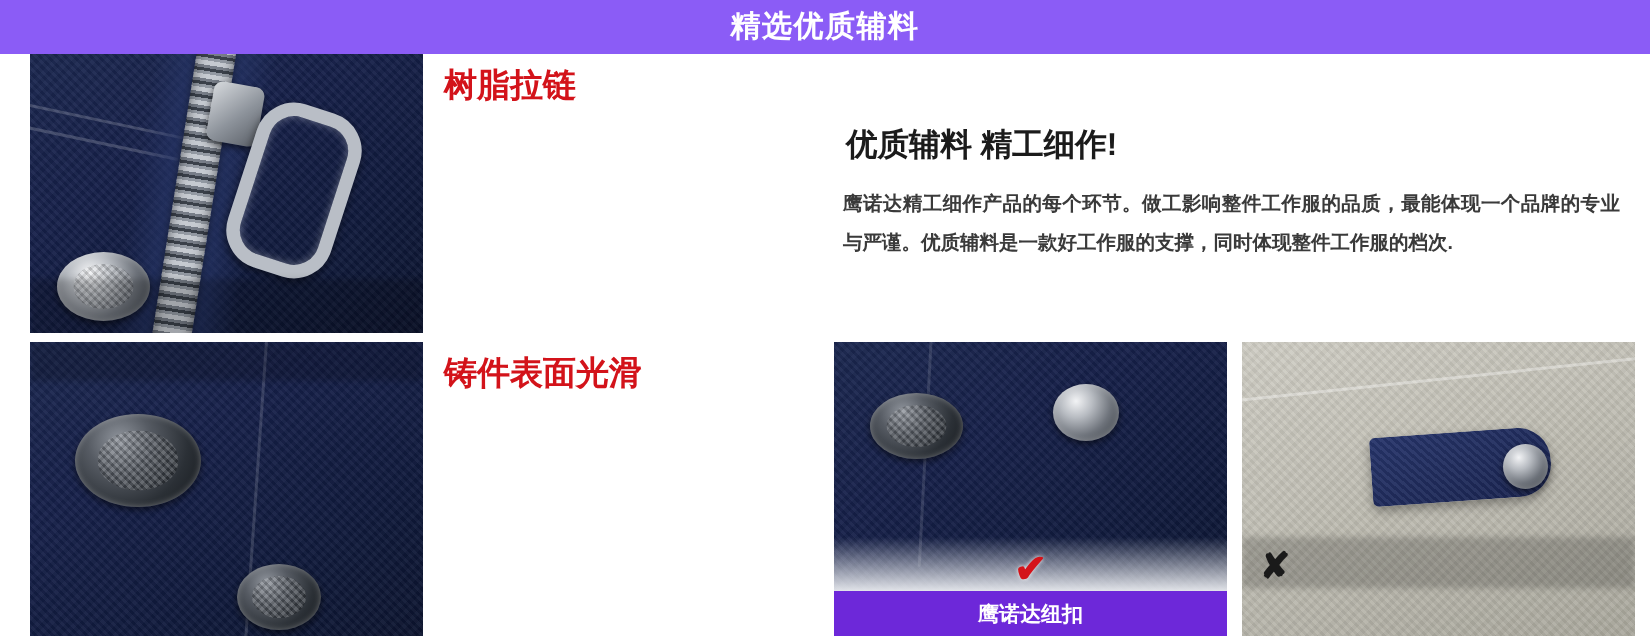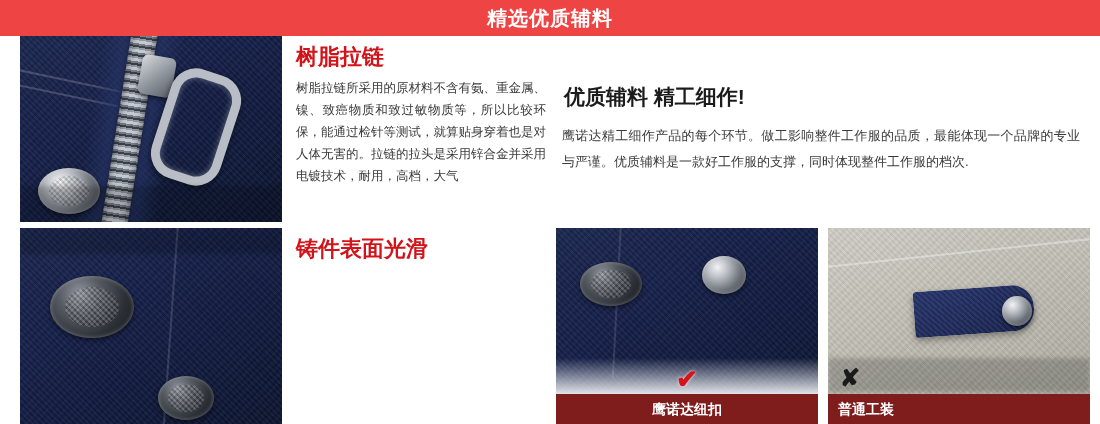--- a/index.html
+++ b/index.html
@@ -16,21 +16,21 @@
     overflow: hidden;
   }
 
   
   .banner {
     position: absolute;
     left: 0;
     top: 0;
     width: 1100px;
     height: 36px;
-    background: #ef4444;
+    background: #8b5cf6;
     display: flex;
     align-items: center;
     justify-content: center;
   }
   .banner-title {
     color: #ffffff;
     font-size: 20px;
     font-weight: bold;
     letter-spacing: 1px;
     line-height: 36px;
@@ -178,20 +178,21 @@
     font-size: 21px;
     font-weight: bold;
     margin: 48px 0 14px 2px;
     line-height: 1.2;
   }
   .body-text-wide {
     color: #3a3a3a;
     font-size: 13px;
     line-height: 1.95;
     text-align: justify;
+    font-weight: bold;
   }
 
   
   .row2 {
     position: absolute;
     left: 0;
     top: 228px;
     width: 1100px;
     height: 196px;
   }
@@ -225,21 +226,21 @@
     width: 262px;
     height: 196px;
     overflow: hidden;
   }
   .caption-bar {
     position: absolute;
     left: 0;
     bottom: 0;
     width: 100%;
     height: 30px;
-    background: #7f1d1d;
+    background: #6d28d9;
     display: flex;
     align-items: center;
     justify-content: center;
   }
   .caption-bar.left-align {
     justify-content: flex-start;
     padding-left: 10px;
     box-sizing: border-box;
   }
   .caption-text {
@@ -316,21 +317,20 @@
       <div class="zip-slider"></div>
       <div class="zip-puller"></div>
       <div class="snap" style="left:18px; top:132px; width:62px; height:46px;">
         <div class="snap-tex"></div>
       </div>
       <div class="fold" style="left:0; top:150px; width:262px; height:40px;"></div>
     </div>
 
     <div class="text-col-1">
       <div class="heading-red">树脂拉链</div>
-      <div class="body-text">树脂拉链所采用的原材料不含有氨、重金属、镍、致癌物质和致过敏物质等，所以比较环保，能通过检针等测试，就算贴身穿着也是对人体无害的。拉链的拉头是采用锌合金并采用电镀技术，耐用，高档，大气</div>
     </div>
 
     <div class="text-col-2">
       <div class="heading-dark">优质辅料 精工细作!</div>
       <div class="body-text-wide">鹰诺达精工细作产品的每个环节。做工影响整件工作服的品质，最能体现一个品牌的专业与严谨。优质辅料是一款好工作服的支撑，同时体现整件工作服的档次.</div>
     </div>
   </div>
 
   <div class="row2">
 
@@ -364,19 +364,16 @@
       </div>
     </div>
 
     <div class="photo-bad">
       <div class="denim light"></div>
       <div class="seam" style="left:-20px; top:24px; width:300px; transform:rotate(-6deg); background:rgba(255,255,255,0.35);"></div>
       <div class="tab-patch"></div>
       <div class="snap" style="left:174px; top:68px; width:30px; height:30px;"></div>
       <div class="fold" style="left:0; top:130px; width:262px; height:34px;"></div>
       <div class="mark-cross">✘</div>
-      <div class="caption-bar left-align">
-        <span class="caption-text">普通工装</span>
-      </div>
     </div>
   </div>
 
 </div>
 
 </body></html>

